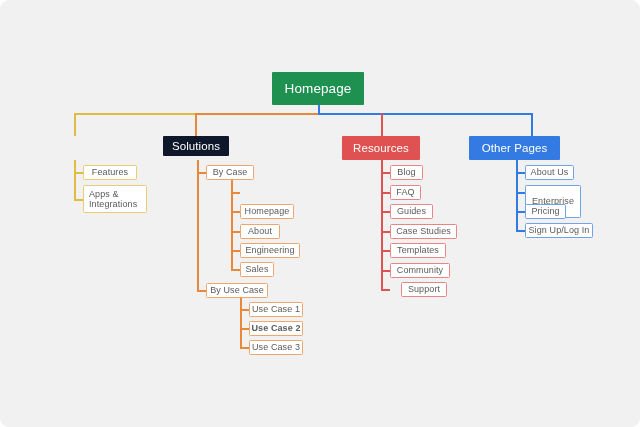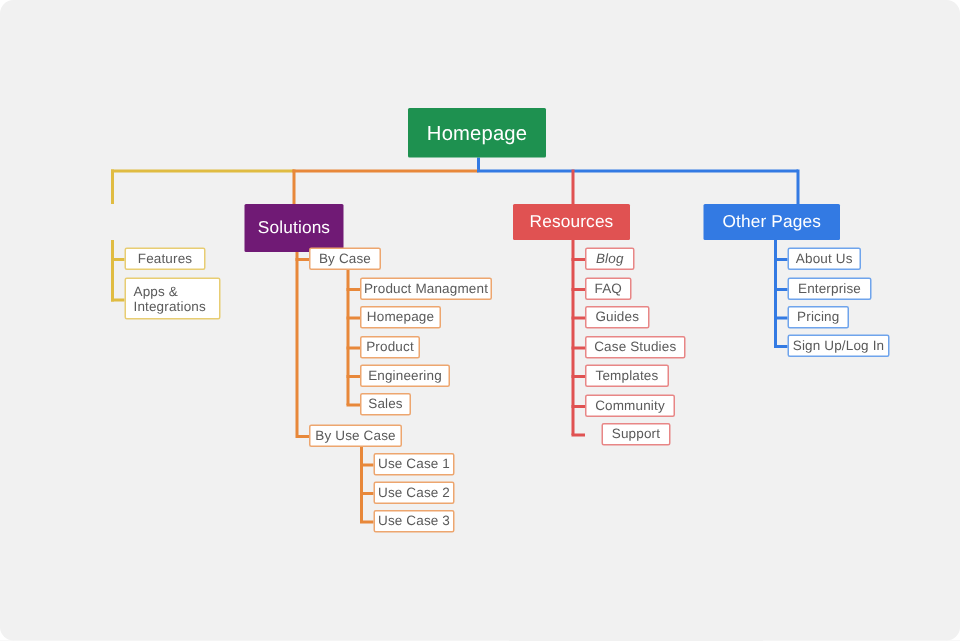--- a/index.html
+++ b/index.html
@@ -100,43 +100,42 @@
     <div class="ln lnh" style="left:516px;top:192px;width:9px;background:#337ae3;"></div>
     <div class="ln lnh" style="left:516px;top:211px;width:9px;background:#337ae3;"></div>
     <div class="ln lnh" style="left:516px;top:230px;width:9px;background:#337ae3;"></div>
 
     <div class="node n-root" style="left:272px;top:72px;width:92px;height:33px;background:#1e9150;">Homepage</div>
 
     <div class="node n-leaf" style="left:83px;top:165px;width:54px;height:15px;border-color:#e8cd73;">Features</div>
     <div class="node n-leaf" style="left:83px;top:185px;width:64px;height:28px;border-color:#e8cd73;justify-content:flex-start;text-align:left;padding-left:5px;">Apps &amp;
 Integrations</div>
 
-    <div class="node n-cat" style="left:163px;top:136px;width:66px;height:32px;background:#701a75;">Solutions</div>
+    <div class="node n-cat" style="left:163px;top:136px;width:66px;height:20px;background:#0f172a;">Solutions</div>
 
     <div class="node n-leaf" style="left:206px;top:165px;width:48px;height:15px;border-color:#eda66f;">By Case</div>
-    <div class="node n-leaf" style="left:240px;top:185px;width:88px;height:15px;border-color:#eda66f;">Product Managment</div>
     <div class="node n-leaf" style="left:240px;top:204px;width:54px;height:15px;border-color:#eda66f;">Homepage</div>
-    <div class="node n-leaf" style="left:240px;top:224px;width:40px;height:15px;border-color:#eda66f;">Product</div>
+    <div class="node n-leaf" style="left:240px;top:224px;width:40px;height:15px;border-color:#eda66f;">About</div>
     <div class="node n-leaf" style="left:240px;top:243px;width:60px;height:15px;border-color:#eda66f;">Engineering</div>
     <div class="node n-leaf" style="left:240px;top:262px;width:34px;height:15px;border-color:#eda66f;">Sales</div>
 
     <div class="node n-leaf" style="left:206px;top:283px;width:62px;height:15px;border-color:#eda66f;">By Use Case</div>
     <div class="node n-leaf" style="left:249px;top:302px;width:54px;height:15px;border-color:#eda66f;">Use Case 1</div>
-    <div class="node n-leaf" style="left:249px;top:321px;width:54px;height:15px;border-color:#eda66f;">Use Case 2</div>
+    <div class="node n-leaf" style="left:249px;top:321px;width:54px;height:15px;border-color:#eda66f;font-weight:bold;">Use Case 2</div>
     <div class="node n-leaf" style="left:249px;top:340px;width:54px;height:15px;border-color:#eda66f;">Use Case 3</div>
 
     <div class="node n-cat" style="left:342px;top:136px;width:78px;height:24px;background:#e05252;">Resources</div>
-    <div class="node n-leaf" style="left:390px;top:165px;width:33px;height:15px;border-color:#e88686;font-style:italic;">Blog</div>
+    <div class="node n-leaf" style="left:390px;top:165px;width:33px;height:15px;border-color:#e88686;">Blog</div>
     <div class="node n-leaf" style="left:390px;top:185px;width:31px;height:15px;border-color:#e88686;">FAQ</div>
     <div class="node n-leaf" style="left:390px;top:204px;width:43px;height:15px;border-color:#e88686;">Guides</div>
     <div class="node n-leaf" style="left:390px;top:224px;width:67px;height:15px;border-color:#e88686;">Case Studies</div>
     <div class="node n-leaf" style="left:390px;top:243px;width:56px;height:15px;border-color:#e88686;">Templates</div>
     <div class="node n-leaf" style="left:390px;top:263px;width:60px;height:15px;border-color:#e88686;">Community</div>
     <div class="node n-leaf" style="left:390px;top:282px;width:46px;height:15px;border-color:#e88686;margin-left:11px;">Support</div>
 
     <div class="node n-cat" style="left:469px;top:136px;width:91px;height:24px;background:#337ae3;">Other Pages</div>
     <div class="node n-leaf" style="left:525px;top:165px;width:49px;height:15px;border-color:#6fa4ec;">About Us</div>
-    <div class="node n-leaf" style="left:525px;top:185px;width:56px;height:15px;border-color:#6fa4ec;">Enterprise</div>
+    <div class="node n-leaf" style="left:525px;top:185px;width:56px;height:33px;border-color:#6fa4ec;">Enterprise</div>
     <div class="node n-leaf" style="left:525px;top:204px;width:41px;height:15px;border-color:#6fa4ec;">Pricing</div>
     <div class="node n-leaf" style="left:525px;top:223px;width:68px;height:15px;border-color:#6fa4ec;">Sign Up/Log In</div>
 
   </div>
 </div>
 
 </body></html>

